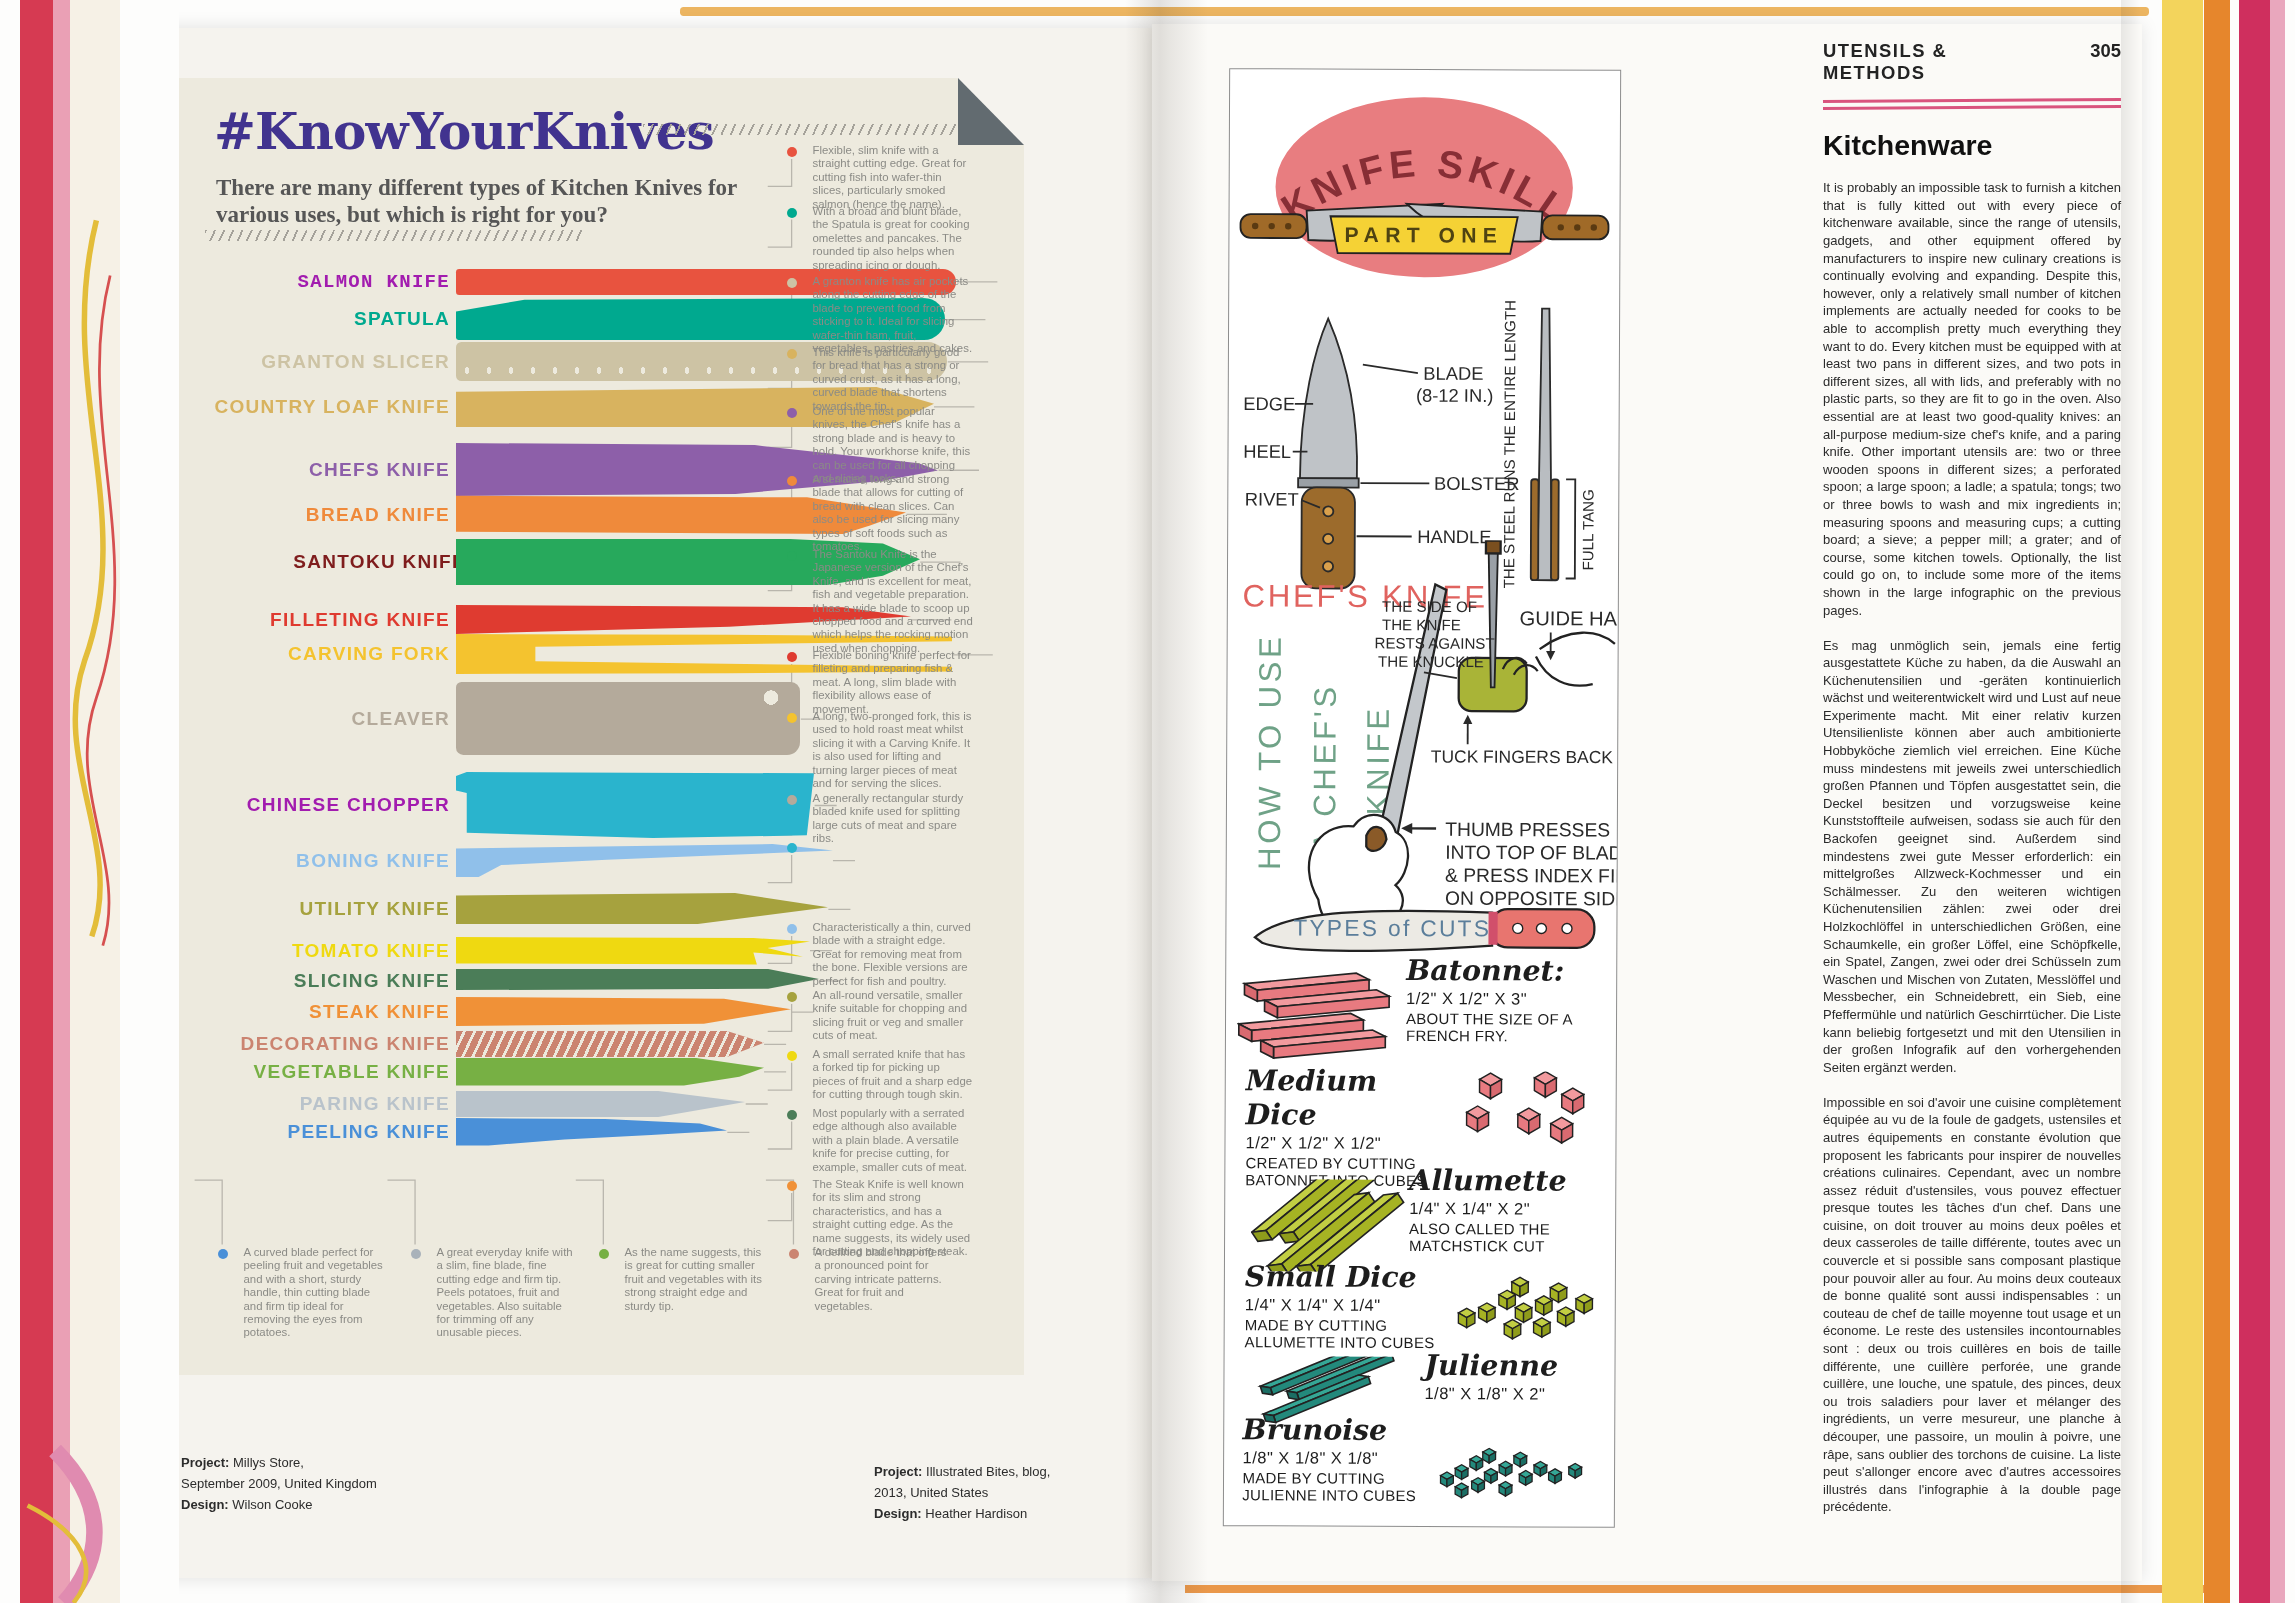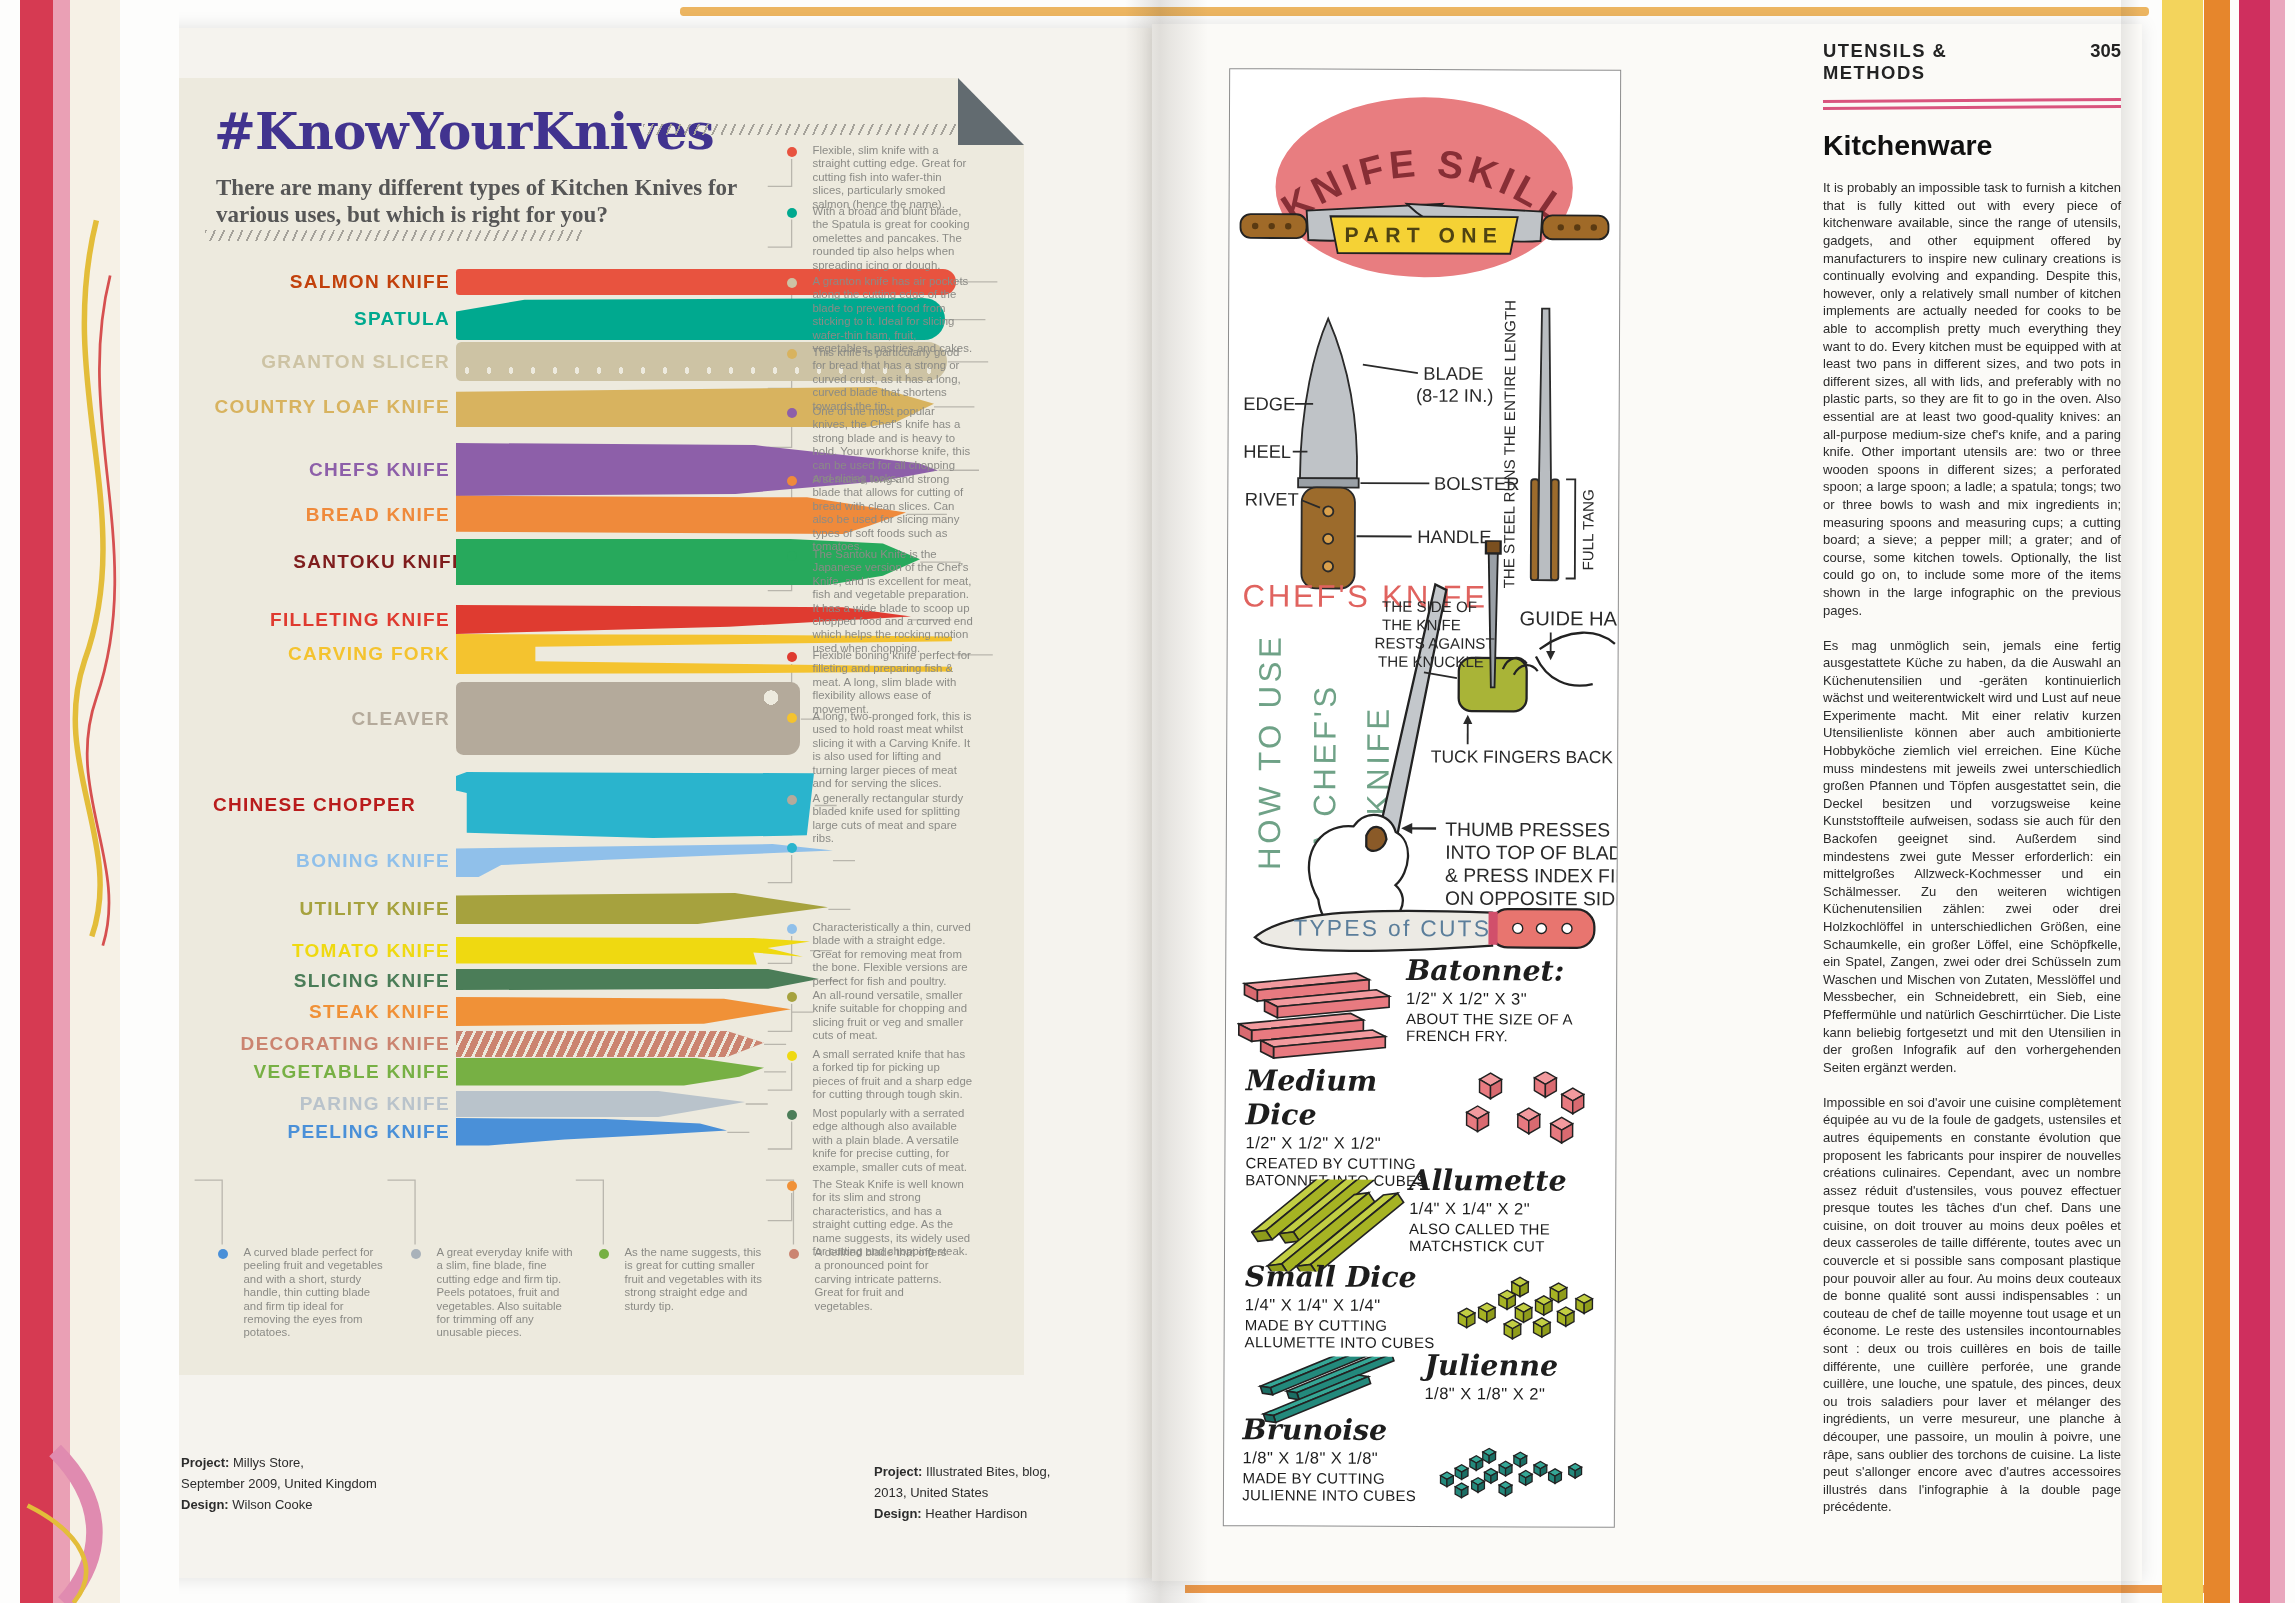--- a/index.html
+++ b/index.html
@@ -108,21 +108,21 @@
   <div class="abs" id="panel">
     <div class="abs" id="ig-title">#KnowYourKnives</div>
     <div class="abs" id="ig-sub">There are many different types of Kitchen Knives for various uses, but which is right for you?</div>
     <div class="abs hatch" id="hatch-sub"></div>
     <div class="abs hatch" id="hatch-top"></div>
     <svg id="connector-svg" width="845" height="1297" style="position:absolute;left:0;top:0;" viewBox="0 0 920 1412">
         <path d="M847,222 h44 M834,263 h44 M837,309 h44 M822,358 h44 M827,427 h44 M792,475 h44 M807,527 h44 M797,590 h44 M842,628 h44 M677,698 h24 M692,792 h24 M712,852 h24 M707,905 h24 M687,950 h24 M697,983 h24 M667,1017 h24 M637,1052 h24 M637,1082 h24 M617,1117 h24 M597,1148 h24 M667,88 v30 h-26 M667,154 v30 h-26 M667,230 v30 h-26 M667,308 v30 h-26 M667,372 v30 h-26 M667,446 v30 h-26 M667,528 v30 h-26 M667,638 v30 h-26 M667,704 v30 h-26 M667,794 v30 h-26 M667,846 v30 h-26 M667,934 v30 h-26 M667,1008 v30 h-26 M667,1072 v30 h-26 M667,1136 v30 h-26 M667,1214 v30 h-26 M47,1270 v-70 h-30 M257,1270 v-70 h-30 M462,1270 v-70 h-30 M669,1270 v-70 h-30 " stroke="#b9b6ad" stroke-width="1.4" fill="none"></path>
       </svg>
     <div id="knife-rows">
         <div class="knife-row" style="top: 191px; height: 26px;">
-          <div class="knife-label" style="color: #c2410c; line-height: 26px;">SALMON KNIFE</div>
+          <div class="knife-label" style="color: #a21caf; line-height: 26px; font-family: Liberation Mono, monospace;">SALMON KNIFE</div>
           <div class="knife-shape k-salmon" style="width: 500px; height: 26px; background-color: rgb(232, 83, 63);"></div>
         </div>
         <div class="knife-row" style="top: 220px; height: 42px;">
           <div class="knife-label" style="color: rgb(0, 169, 143); line-height: 42px;">SPATULA</div>
           <div class="knife-shape k-spatula" style="width: 489px; height: 42px; background-color: rgb(0, 169, 143);"></div>
         </div>
         <div class="knife-row" style="top: 264px; height: 39px;">
           <div class="knife-label" style="color: rgb(205, 195, 164); line-height: 39px;">GRANTON SLICER</div>
           <div class="knife-shape k-granton" style="width: 491px; height: 39px; background-color: rgb(205, 195, 164); background-image: radial-gradient(3.7px 6.4px at 11px 28.5px, rgb(237, 234, 222) 60%, rgba(0, 0, 0, 0) 62%); background-size: 22px 39px; background-repeat: repeat-x;"></div>
         </div>
@@ -148,21 +148,21 @@
         </div>
         <div class="knife-row" style="top: 556px; height: 40px;">
           <div class="knife-label" style="color: rgb(244, 195, 47); line-height: 40px;">CARVING FORK</div>
           <div class="knife-shape k-carvingfork" style="width: 496px; height: 40px; background-color: rgb(244, 195, 47);"></div>
         </div>
         <div class="knife-row" style="top: 604px; height: 73px;">
           <div class="knife-label" style="color: rgb(180, 170, 155); line-height: 73px;">CLEAVER</div>
           <div class="knife-shape k-cleaver" style="width: 344px; height: 73px; background-color: rgb(180, 170, 155); background-image: radial-gradient(7.3px at calc(100% - 29px) 15.6px, rgb(237, 234, 222) 98%, rgba(0, 0, 0, 0));"></div>
         </div>
         <div class="knife-row" style="top: 694px; height: 66px;">
-          <div class="knife-label" style="color: #b91c1c; line-height: 66px; text-align: center;">CHINESE CHOPPER</div>
+          <div class="knife-label" style="color: #a21caf; line-height: 66px;">CHINESE CHOPPER</div>
           <div class="knife-shape k-chopper" style="width: 358px; height: 66px; background-color: rgb(42, 180, 205);"></div>
         </div>
         <div class="knife-row" style="top: 766px; height: 33px;">
           <div class="knife-label" style="color: rgb(144, 192, 234); line-height: 33px;">BONING KNIFE</div>
           <div class="knife-shape k-boning" style="width: 377px; height: 33px; background-color: rgb(144, 192, 234);"></div>
         </div>
         <div class="knife-row" style="top: 815px; height: 31px;">
           <div class="knife-label" style="color: rgb(166, 162, 62); line-height: 31px;">UTILITY KNIFE</div>
           <div class="knife-shape k-utility" style="width: 372px; height: 31px; background-color: rgb(166, 162, 62);"></div>
         </div>

